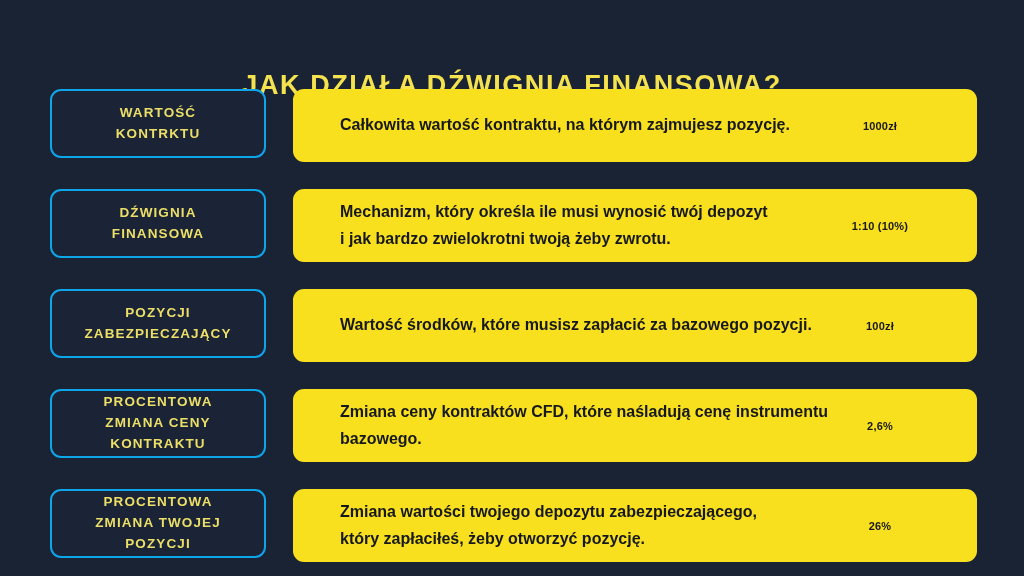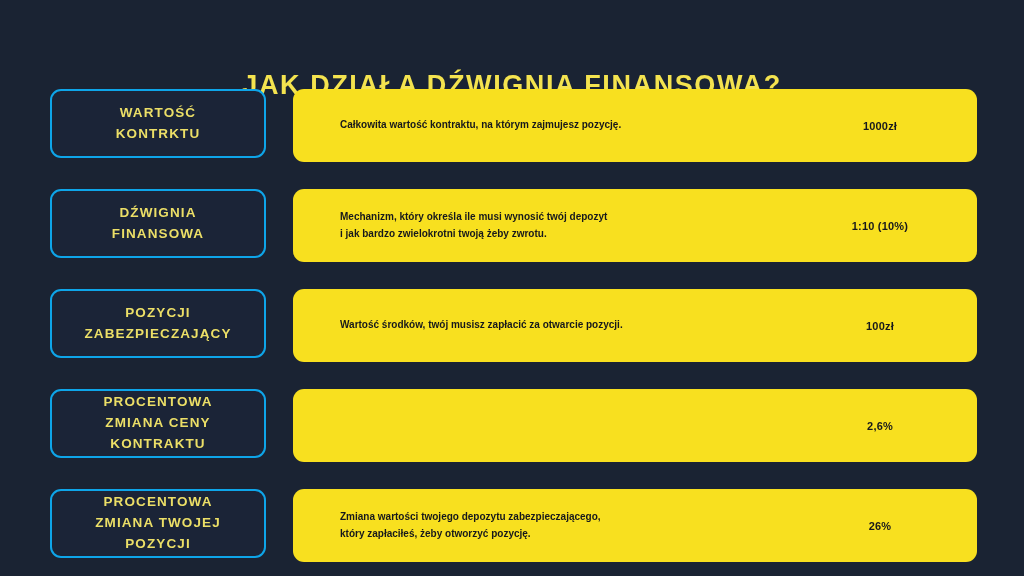--- a/index.html
+++ b/index.html
@@ -79,21 +79,21 @@
   .desc-text {
     position: absolute;
     left: 47px;
     top: 0;
     height: 73px;
     width: 520px;
     display: flex;
     flex-direction: column;
     justify-content: center;
     color: #16181c;
-    font-size: 10px;
+    font-size: 16px;
     font-weight: bold;
     line-height: 1.65;
     white-space: pre-line;
   }
   .desc-value {
     position: absolute;
     right: 22px;
     top: 0;
     height: 73px;
     width: 150px;
@@ -137,32 +137,33 @@
         <div class="desc-value">1:10 (10%)</div>
       </div>
     </div>
 
     <div class="row">
       <div class="label-box">
         <div class="label-text">POZYCJI
 ZABEZPIECZAJĄCY</div>
       </div>
       <div class="desc-box">
-        <div class="desc-text">Wartość środków, twój musisz zapłacić za otwarcie pozycji.</div>
+        <div class="desc-text">Wartość środków, które musisz zapłacić za bazowego pozycji.</div>
         <div class="desc-value">100zł</div>
       </div>
     </div>
 
     <div class="row">
       <div class="label-box">
         <div class="label-text">PROCENTOWA
 ZMIANA CENY
 KONTRAKTU</div>
       </div>
       <div class="desc-box">
+        <div class="desc-text">Zmiana ceny kontraktów CFD, które naśladują cenę instrumentu bazowego.</div>
         <div class="desc-value">2,6%</div>
       </div>
     </div>
 
     <div class="row">
       <div class="label-box">
         <div class="label-text">PROCENTOWA
 ZMIANA TWOJEJ
 POZYCJI</div>
       </div>

